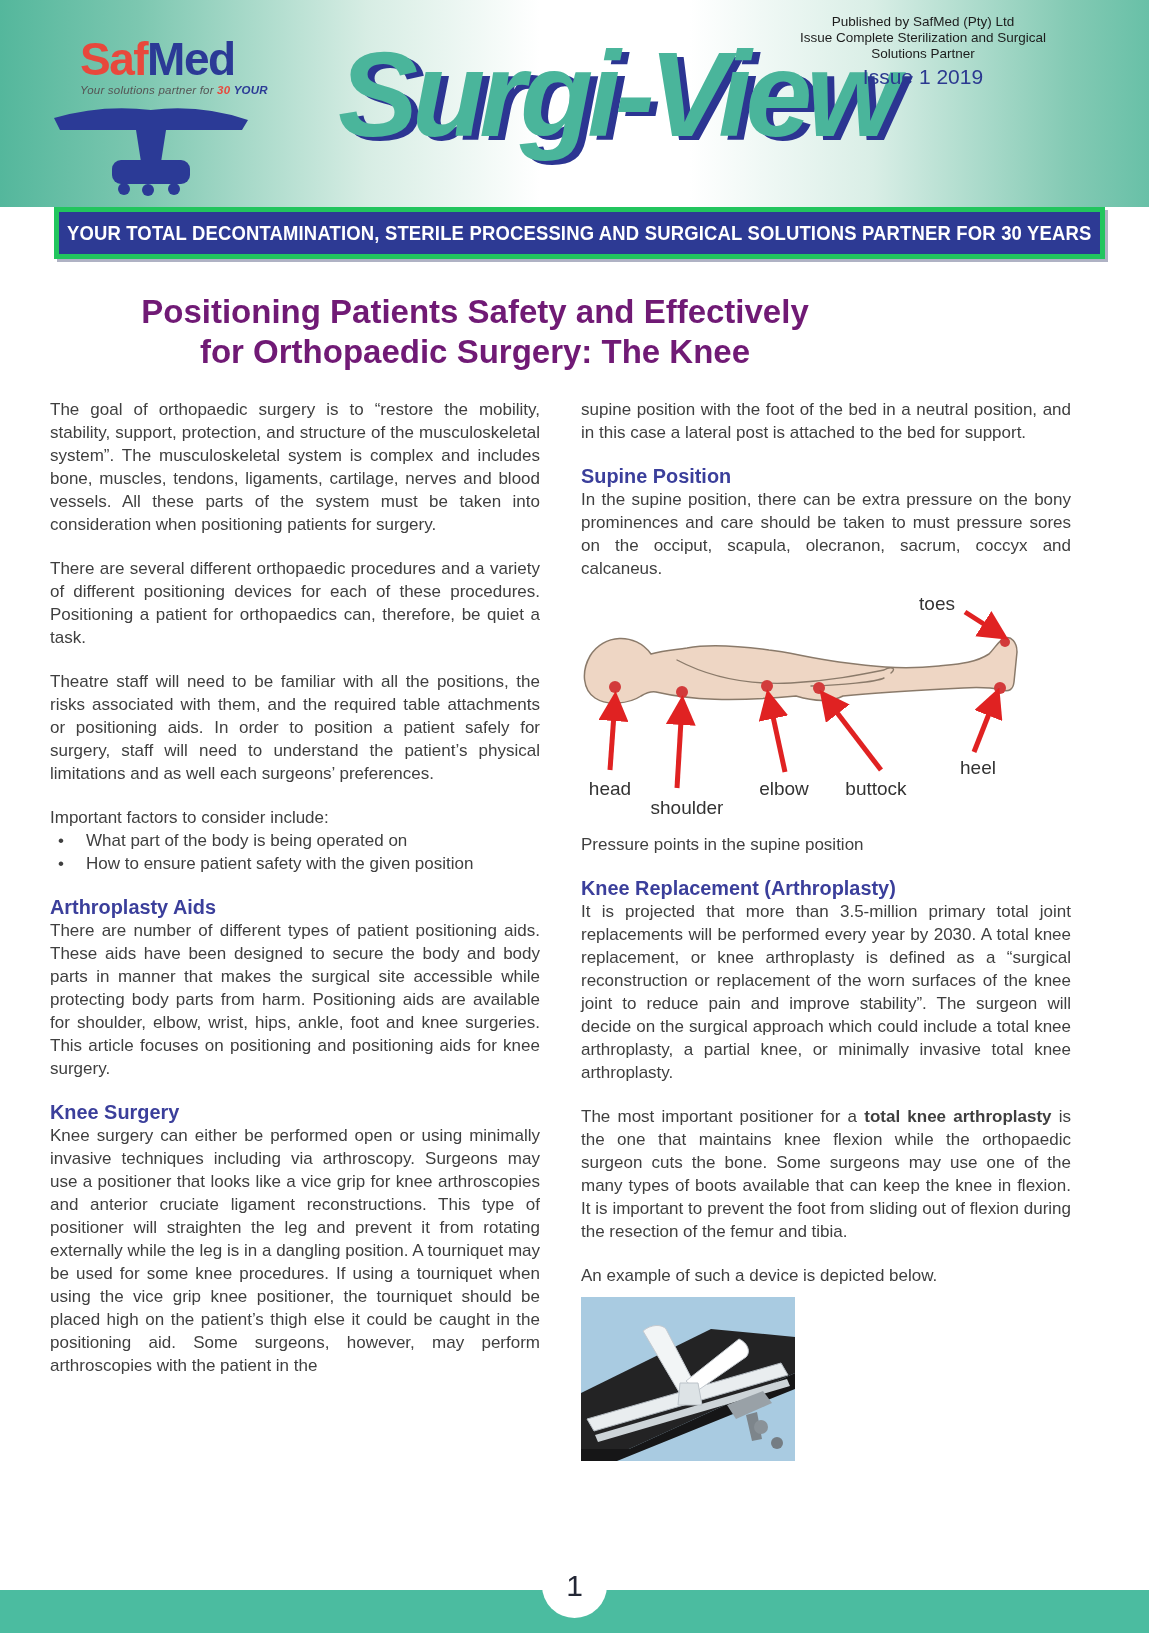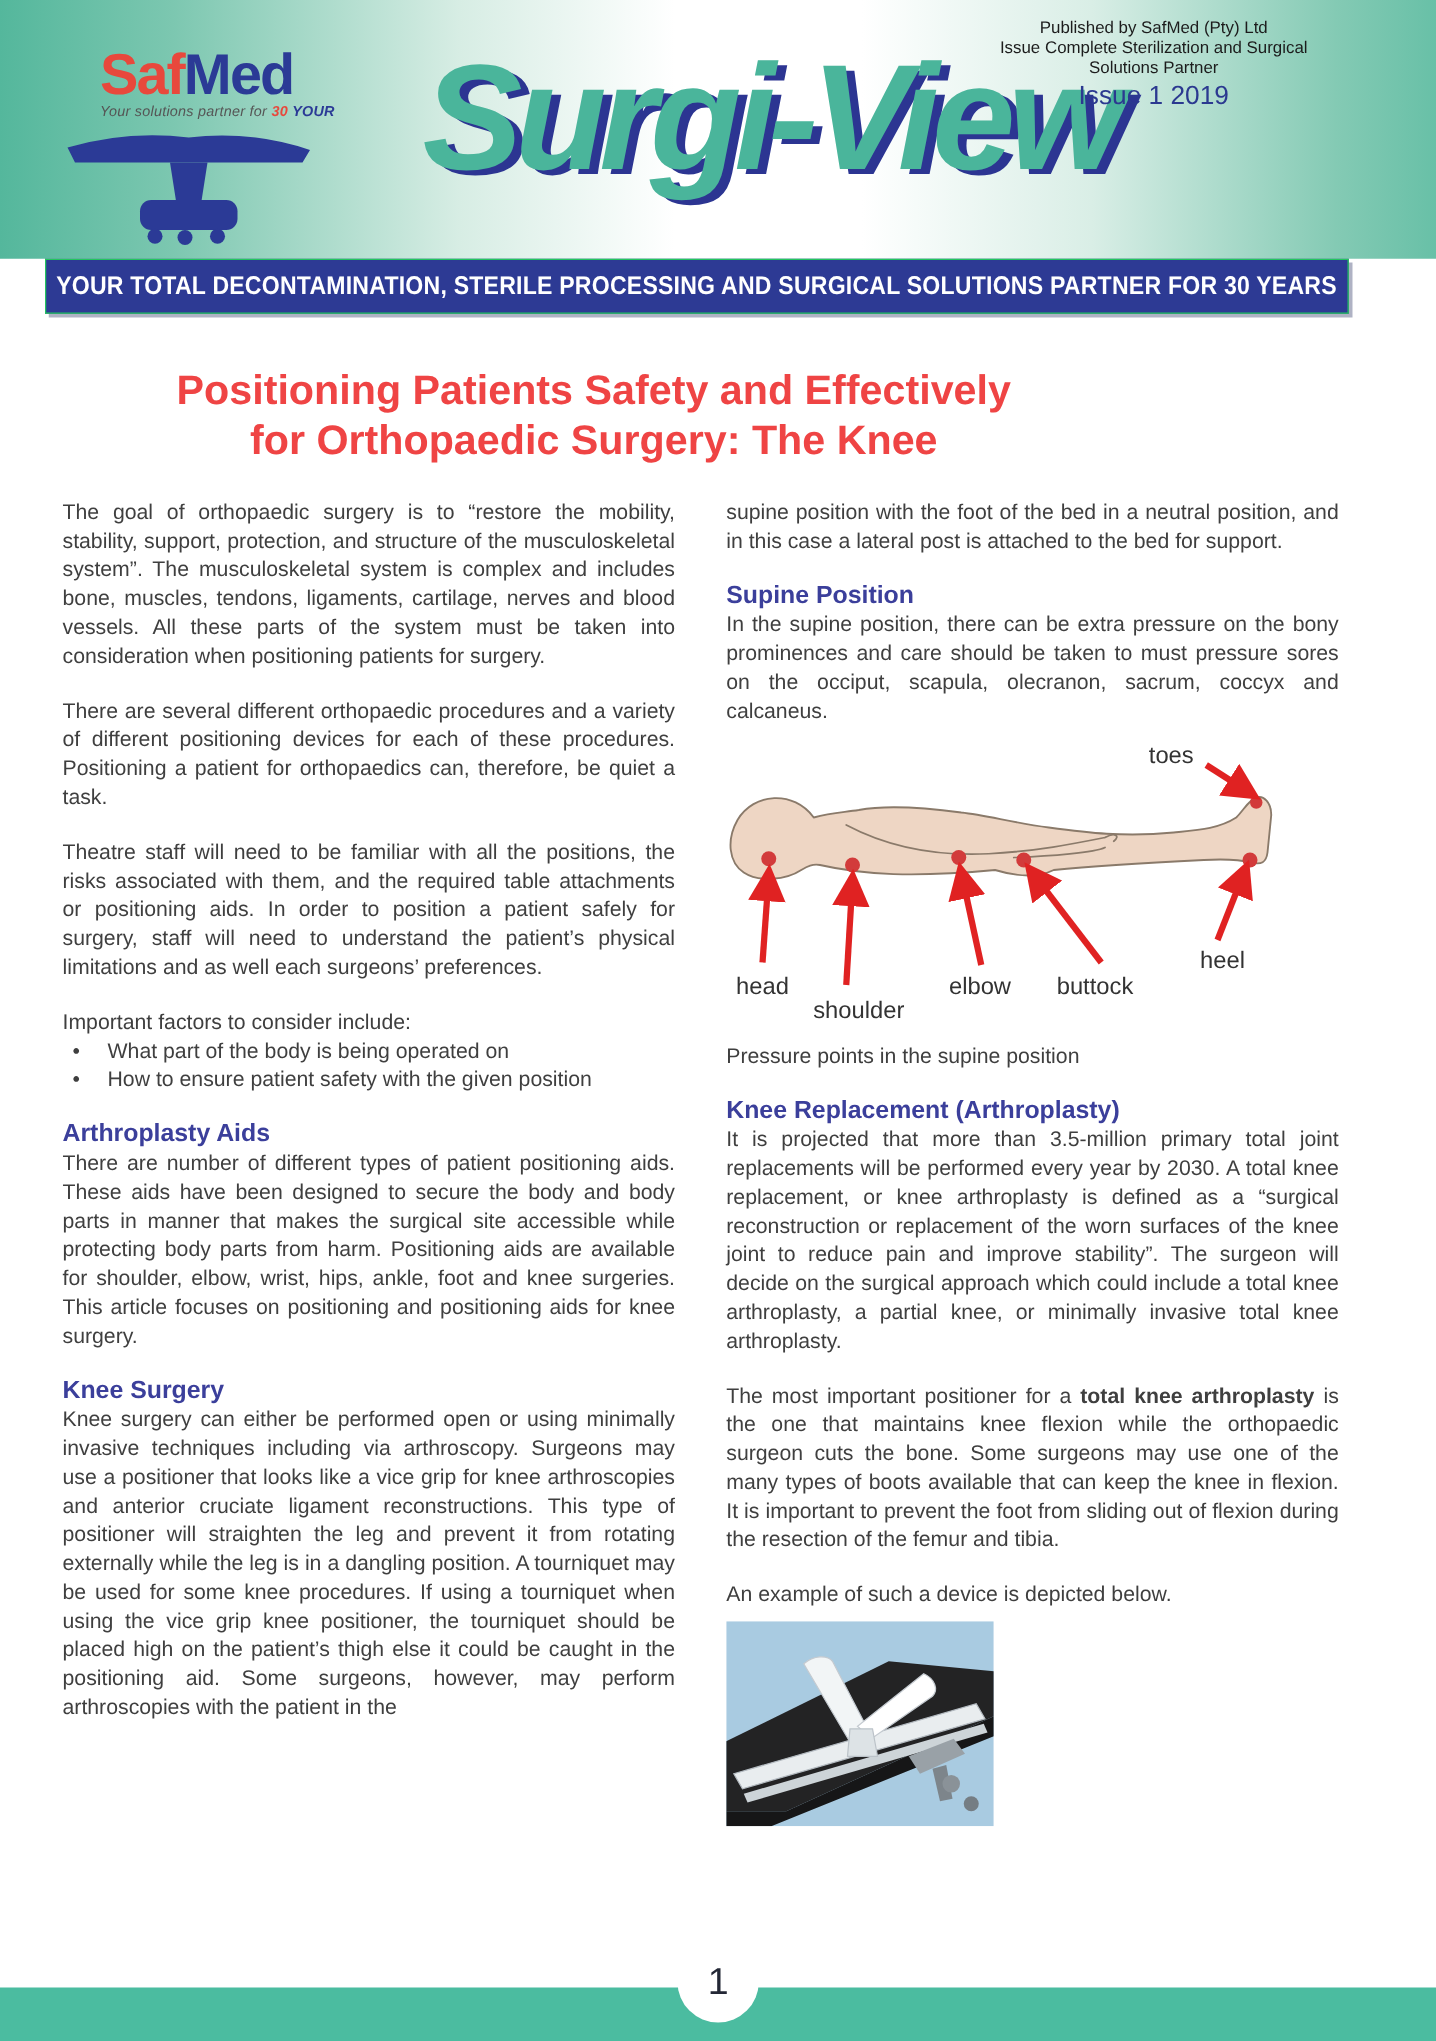--- a/index.html
+++ b/index.html
@@ -25,32 +25,32 @@
     position:absolute;left:338px;top:16px;white-space:nowrap;
     font-family:"Liberation Sans", sans-serif;font-style:italic;font-weight:bold;
     font-size:120px;letter-spacing:-6px;line-height:1.3;
     color:#4ab59b;text-shadow:7px 4px 0 #2c3592;
   }
   .published{position:absolute;right:86px;top:14px;width:280px;text-align:center;color:#1c1c1c;}
   .published .pl{font-size:13.5px;line-height:16px;}
   .published .issue{font-size:21px;color:#2b3990;margin-top:3px;font-weight:500;}
   
   .banner{
-    position:absolute;top:207px;left:36px;width:1041px;height:42px;z-index:3;
-    background:#2d3a94;border:1px solid #22c55e;box-shadow:3px 3px 0 rgba(25,35,85,0.35);
+    position:absolute;top:207px;left:54px;width:1041px;height:42px;z-index:3;
+    background:#2d3a94;border:5px solid #22c55e;box-shadow:3px 3px 0 rgba(25,35,85,0.35);
     display:flex;align-items:center;justify-content:center;
   }
   .banner span{
     color:#ffffff;font-weight:bold;font-size:20.5px;white-space:nowrap;
     display:inline-block;transform:scaleX(0.9);letter-spacing:0.2px;
   }
   
   .title{
     position:absolute;top:292px;left:0;width:950px;text-align:center;
-    color:#ef4444;font-weight:bold;font-size:33px;line-height:40px;margin:0;
+    color:#701a75;font-weight:bold;font-size:33px;line-height:40px;margin:0;
   }
   .columns{
     position:absolute;top:398px;left:50px;width:1035px;
     display:flex;gap:41px;
   }
   .col{width:490px;flex:none;font-size:17px;line-height:23px;}
   .p{margin:0 0 21px;text-align:justify;}
   .sec-h{color:#3b3f9b;font-weight:bold;margin:10px 0 0;}
   .sec-h + .p{margin-top:0;}
   ul.factors{list-style:none;margin:0 0 21px;padding:0;}

